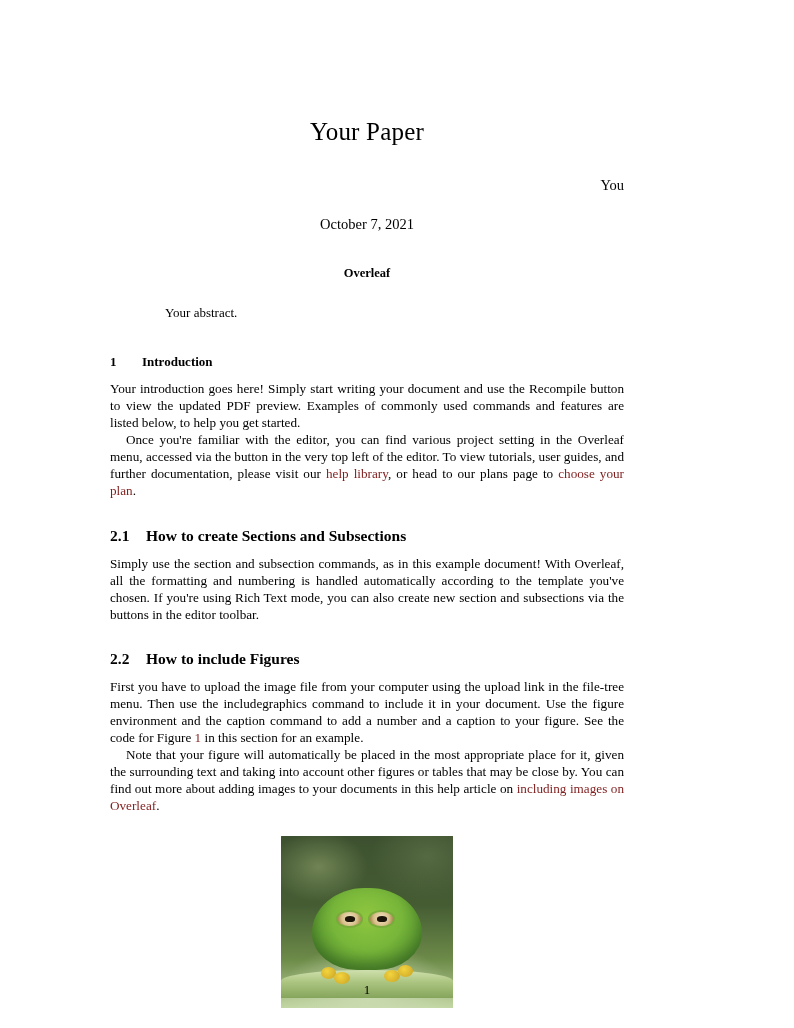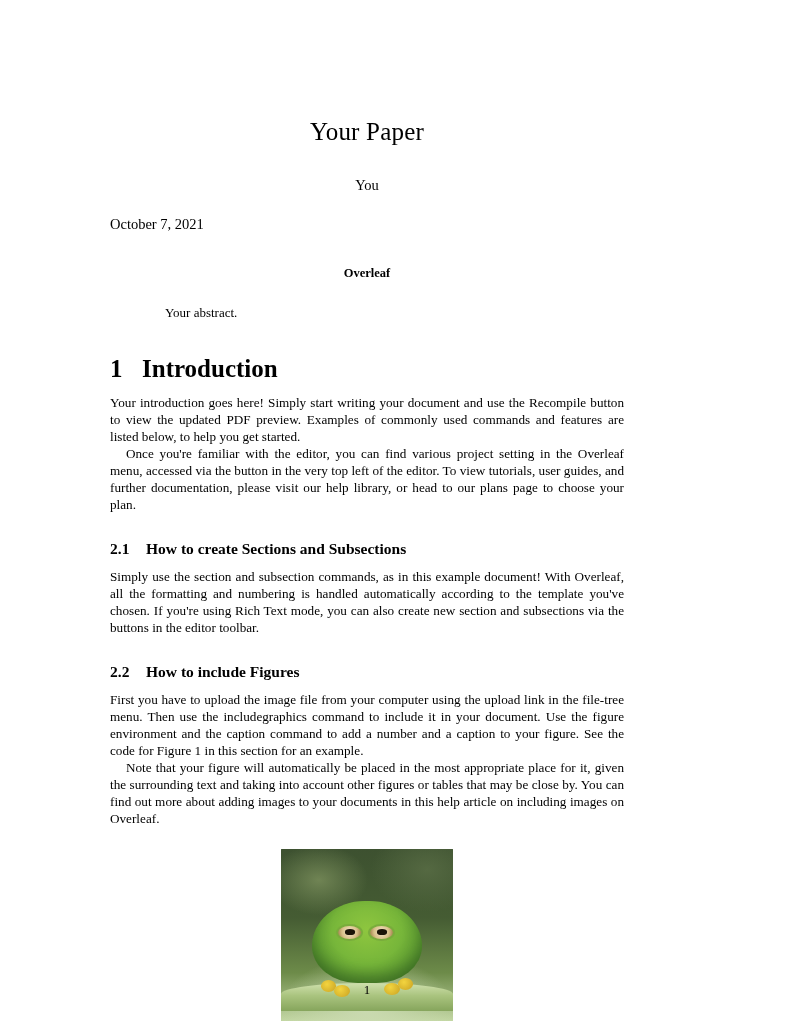--- a/index.html
+++ b/index.html
@@ -24,43 +24,43 @@
   }
   .doc-title {
     text-align: center;
     font-size: 25px;
     margin-top: 18px;
     margin-bottom: 0;
     font-weight: normal;
     letter-spacing: 0.2px;
   }
   .doc-author {
-    text-align: center;
+    text-align: right;
     font-size: 14.5px;
     margin-top: 31px;
   }
   .doc-date {
-    text-align: left;
+    text-align: center;
     font-size: 14.5px;
     margin-top: 22px;
   }
   .abstract-head {
     text-align: center;
     font-size: 12.5px;
     font-weight: bold;
     margin-top: 33px;
   }
   .abstract-body {
     font-size: 13px;
     margin-top: 24px;
     padding: 0 55px;
     text-align: justify;
   }
   h2.section {
-    font-size: 25px;
+    font-size: 13px;
     font-weight: bold;
     margin: 34px 0 0 0;
     line-height: 1.1;
   }
   h2.section .num {
     display: inline-block;
     width: 32px;
   }
   h3.subsection {
     font-size: 15.5px;
@@ -77,21 +77,21 @@
     line-height: 1.29;
     text-align: justify;
     margin: 11px 0 0 0;
     hyphens: none;
   }
   p.body.indent {
     margin-top: 0;
     text-indent: 16px;
   }
   a.link {
-    color: #000000;
+    color: #7f1d1d;
     text-decoration: none;
   }
   .figure {
     margin-top: 22px;
     text-align: center;
   }
   .figure-img {
     width: 172px;
     height: 172px;
     display: inline-block;

